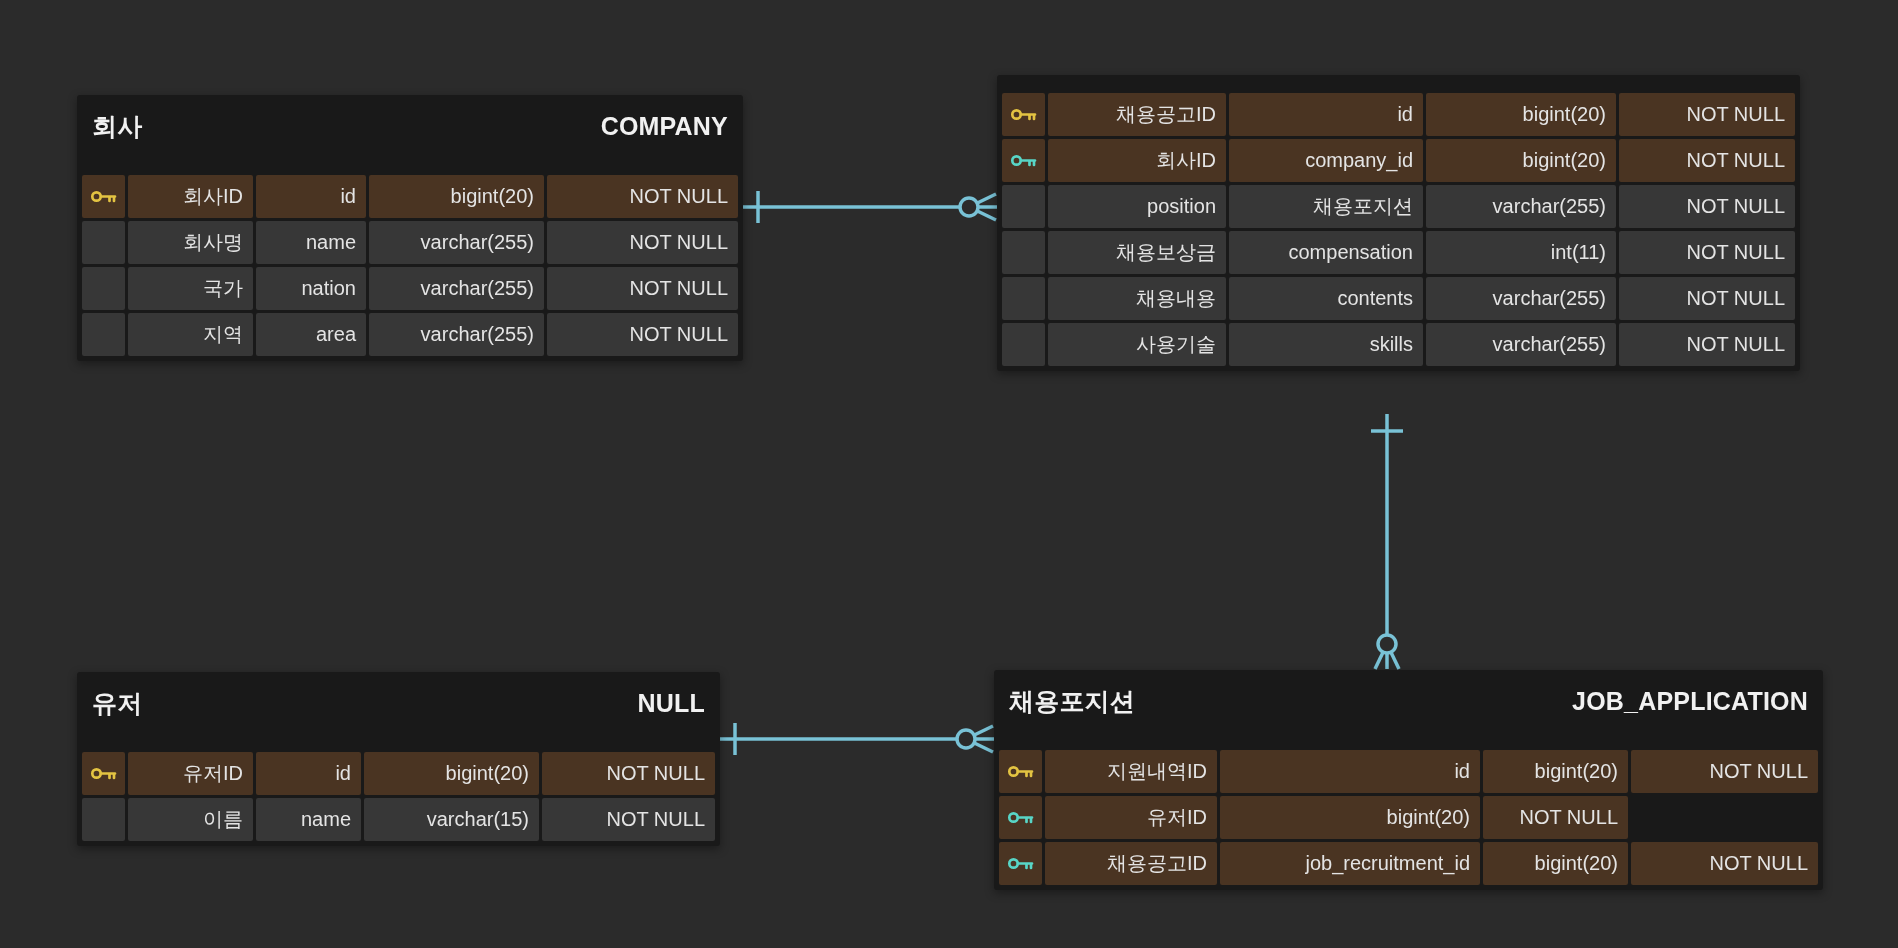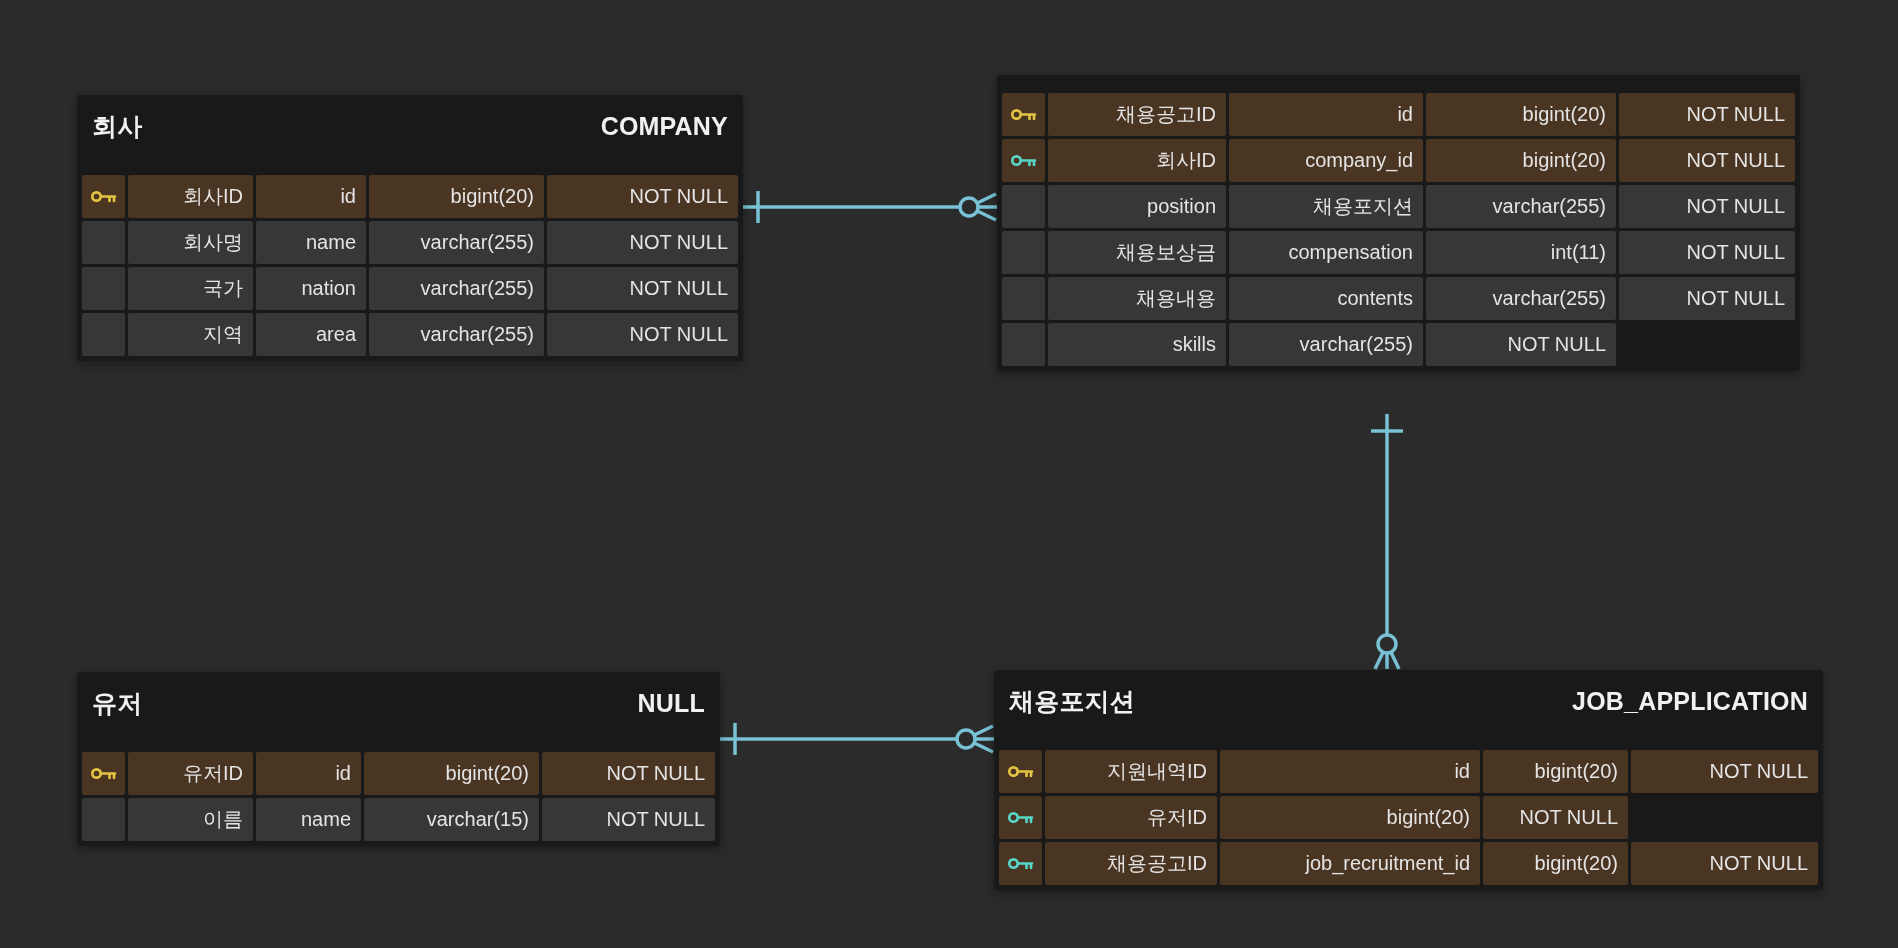--- a/index.html
+++ b/index.html
@@ -180,20 +180,21 @@
         </div>
         <div class="erd-row">
           <div class="cell icon-cell"></div>
           <div class="cell">채용내용</div>
           <div class="cell">contents</div>
           <div class="cell">varchar(255)</div>
           <div class="cell">NOT NULL</div>
         </div>
         <div class="erd-row">
           <div class="cell icon-cell"></div>
+          <div class="cell">사용기술</div>
           <div class="cell">skills</div>
           <div class="cell">varchar(255)</div>
           <div class="cell">NOT NULL</div>
         </div>
       </div>
   </div>
 
   <div id="t-user" class="erd-table t-user">
     <div class="header">
       <span class="lname">유저</span>

